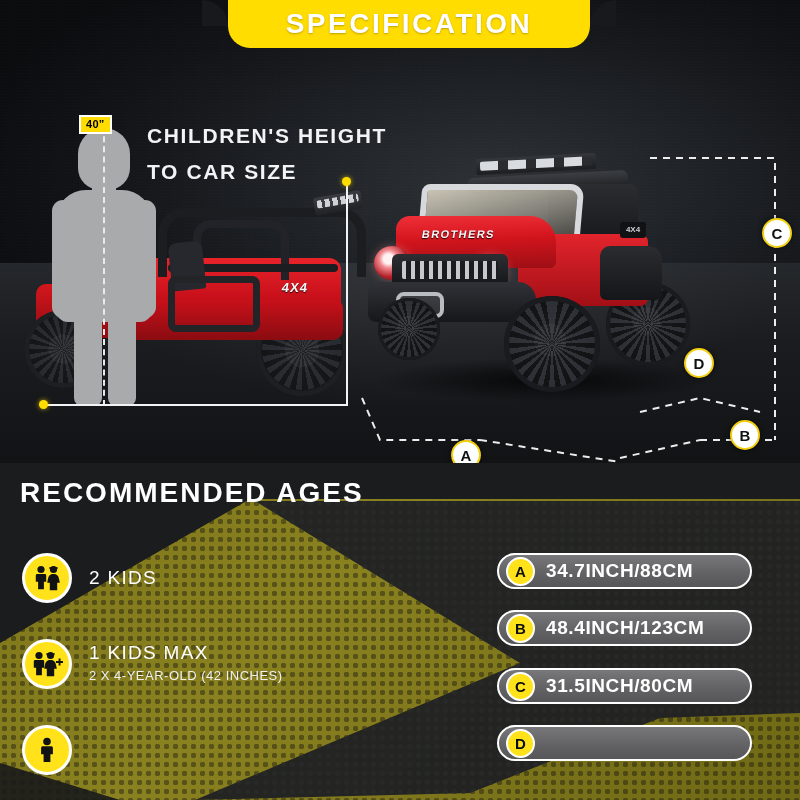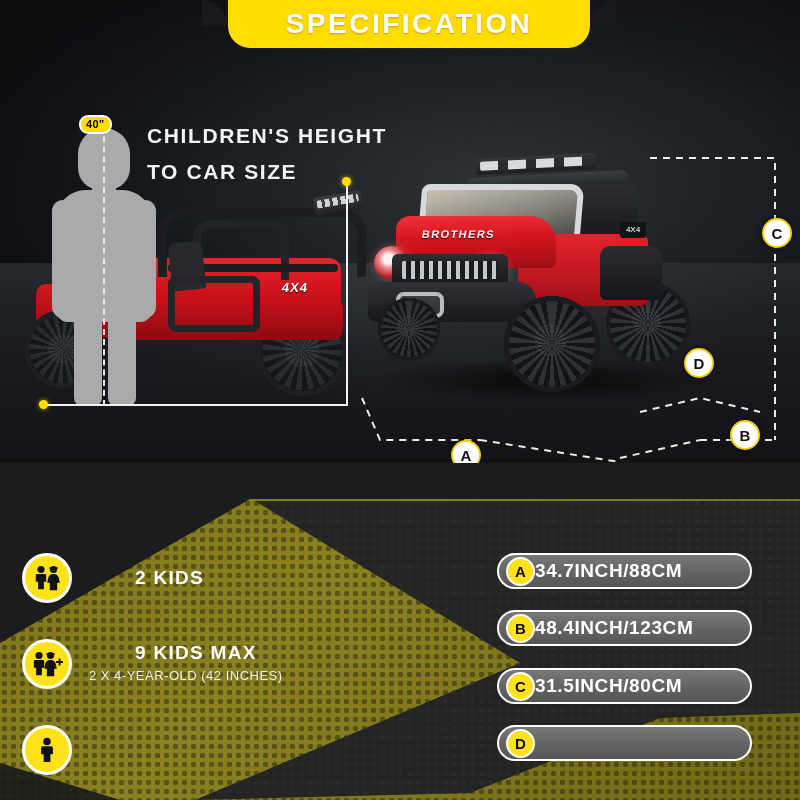--- a/index.html
+++ b/index.html
@@ -66,21 +66,21 @@
   .sil-armL{position:absolute;left:0px;top:72px;width:22px;height:118px;background:#a9aaac;border-radius:12px;}
   .sil-armR{position:absolute;left:82px;top:72px;width:22px;height:118px;background:#a9aaac;border-radius:12px;}
   .sil-legL{position:absolute;left:22px;top:180px;width:28px;height:98px;background:#a9aaac;border-radius:6px 6px 8px 8px;}
   .sil-legR{position:absolute;left:56px;top:180px;width:28px;height:98px;background:#a9aaac;border-radius:6px 6px 8px 8px;}
   .sil-dash{
     position:absolute;left:51px;top:-2px;width:0;height:280px;z-index:14;
     border-left:2px dashed #e9eaec;
   }
   .badge40{
     position:absolute;left:79px;top:115px;z-index:20;
-    background:#ffdd00;border:2px solid #ffffff;border-radius:9px;
+    background:#ffdd00;border:2px solid #ffffff;border-radius:0;
     padding:1px 5px 2px 5px;color:#000000;font-size:11px;font-weight:bold;
     letter-spacing:.3px;line-height:1.1;
   }
 
   
   .headline{
     position:absolute;left:147px;top:118px;z-index:20;
     color:#f2f3f4;font-size:21px;font-weight:bold;letter-spacing:1.6px;line-height:36px;
   }
 
@@ -297,41 +297,41 @@
   .age-row{position:absolute;left:22px;z-index:6;display:flex;align-items:center;}
   .age-r1{top:90px;}
   .age-r2{top:176px;}
   .age-r3{top:262px;}
   .age-icon{
     width:44px;height:44px;border-radius:50%;background:#ffe21a;
     border:3px solid #ffffff;display:flex;align-items:center;justify-content:center;
     flex:0 0 auto;
   }
   .age-text{margin-left:17px;}
-  .age-main{color:#ffffff;font-size:19px;font-weight:bold;letter-spacing:1.3px;line-height:22px;margin-left:46px;}
+  .age-main{color:#ffffff;font-size:19px;font-weight:normal;letter-spacing:1.3px;line-height:22px;}
   .age-sub{color:#f0f1ee;font-size:13px;letter-spacing:.5px;line-height:20px;margin-top:2px;}
 
   
   .pill{
     position:absolute;left:497px;width:255px;height:36px;z-index:6;
     background:linear-gradient(180deg,#78787a 0%,#636365 55%,#565658 100%);
     border:2.5px solid #ffffff;border-radius:19px;
     display:flex;align-items:center;padding-left:7px;box-sizing:border-box;
   }
   .pill-a{top:553px;}
   .pill-b{top:610px;}
   .pill-c{top:668px;}
   .pill-d{top:725px;}
   .pill-letter{
     width:25px;height:25px;border-radius:50%;background:#ffe21a;
     border:2px solid #ffffff;display:flex;align-items:center;justify-content:center;
     color:#0c0d0e;font-size:15px;font-weight:bold;flex:0 0 auto;
   }
   .pill-val{
-    margin-left:0;color:#ffffff;font-size:19px;font-weight:bold;letter-spacing:.6px;
+    margin-left:11px;color:#ffffff;font-size:19px;font-weight:bold;letter-spacing:.6px;
   }
 </style>
 </head>
 <body>
 
 <div id="page">
 
   <div class="top-section">
     <div class="wall-grain"></div>
     <div class="ground"></div>
@@ -420,20 +420,21 @@
     <div class="banner-title">SPECIFICATION</div>
   </div>
 
   <div class="bottom">
     <div class="bot-dots"></div>
     <div class="wedge1"></div>
     <div class="wedge2"></div>
     <div class="bot-dots2"></div>
     <div class="wedge3"></div>
 
+    <div class="bot-title">RECOMMENDED AGES</div>
 
     <div class="age-row age-r1">
       <div class="age-icon">
         <svg width="30" height="26" viewBox="0 0 30 26" fill="#111214">
           <circle cx="9" cy="4.5" r="3.6"></circle>
           <path d="M5.2 9 h7.6 a1.4 1.4 0 0 1 1.4 1.4 v6.4 h-2.3 v7.4 h-5.8 v-7.4 h-2.3 v-6.4 a1.4 1.4 0 0 1 1.4 -1.4 z"></path>
           <circle cx="21.5" cy="4.5" r="3.6"></circle>
           <path d="M17.3 2.2 h8.4 v1.6 h-8.4 z"></path>
           <path d="M21.5 9 c3.4 0 4.9 1.6 5.6 5.2 l0.7 3.6 h-2.6 v7.4 h-7.4 v-7.4 h-2.6 l0.7 -3.6 c0.7 -3.6 2.2 -5.2 5.6 -5.2 z"></path>
         </svg>
@@ -448,21 +449,21 @@
         <svg width="32" height="26" viewBox="0 0 32 26" fill="#111214">
           <circle cx="8" cy="4.5" r="3.6"></circle>
           <path d="M4.2 9 h7.6 a1.4 1.4 0 0 1 1.4 1.4 v6.4 h-2.3 v7.4 h-5.8 v-7.4 h-2.3 v-6.4 a1.4 1.4 0 0 1 1.4 -1.4 z"></path>
           <circle cx="19.5" cy="4.5" r="3.6"></circle>
           <path d="M15.3 2.2 h8.4 v1.6 h-8.4 z"></path>
           <path d="M19.5 9 c3.4 0 4.9 1.6 5.6 5.2 l0.7 3.6 h-2.6 v7.4 h-7.4 v-7.4 h-2.6 l0.7 -3.6 c0.7 -3.6 2.2 -5.2 5.6 -5.2 z"></path>
           <path d="M27.6 7.4 h1.9 v2.6 h2.6 v1.9 h-2.6 v2.6 h-1.9 v-2.6 h-2.6 v-1.9 h2.6 z"></path>
         </svg>
       </div>
       <div class="age-text">
-        <div class="age-main">9 KIDS MAX</div>
+        <div class="age-main">1 KIDS MAX</div>
         <div class="age-sub">2 X 4-YEAR-OLD (42 INCHES)</div>
       </div>
     </div>
 
     <div class="age-row age-r3">
       <div class="age-icon">
         <svg width="20" height="26" viewBox="0 0 20 26" fill="#111214">
           <circle cx="10" cy="4.5" r="3.8"></circle>
           <path d="M5.6 9.2 h8.8 a1.5 1.5 0 0 1 1.5 1.5 v6.6 h-2.5 v7.6 h-6.8 v-7.6 h-2.5 v-6.6 a1.5 1.5 0 0 1 1.5 -1.5 z"></path>
         </svg>

